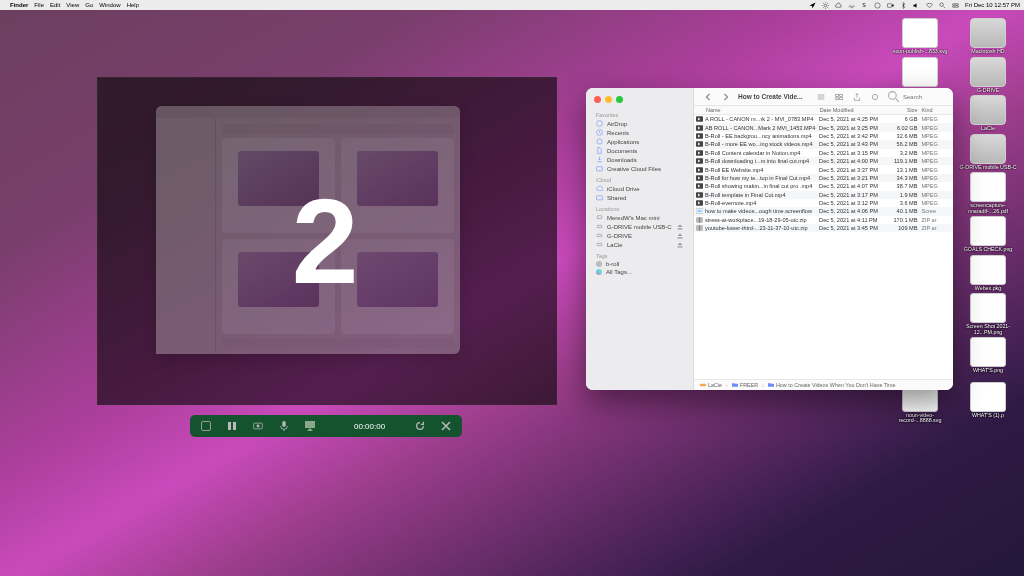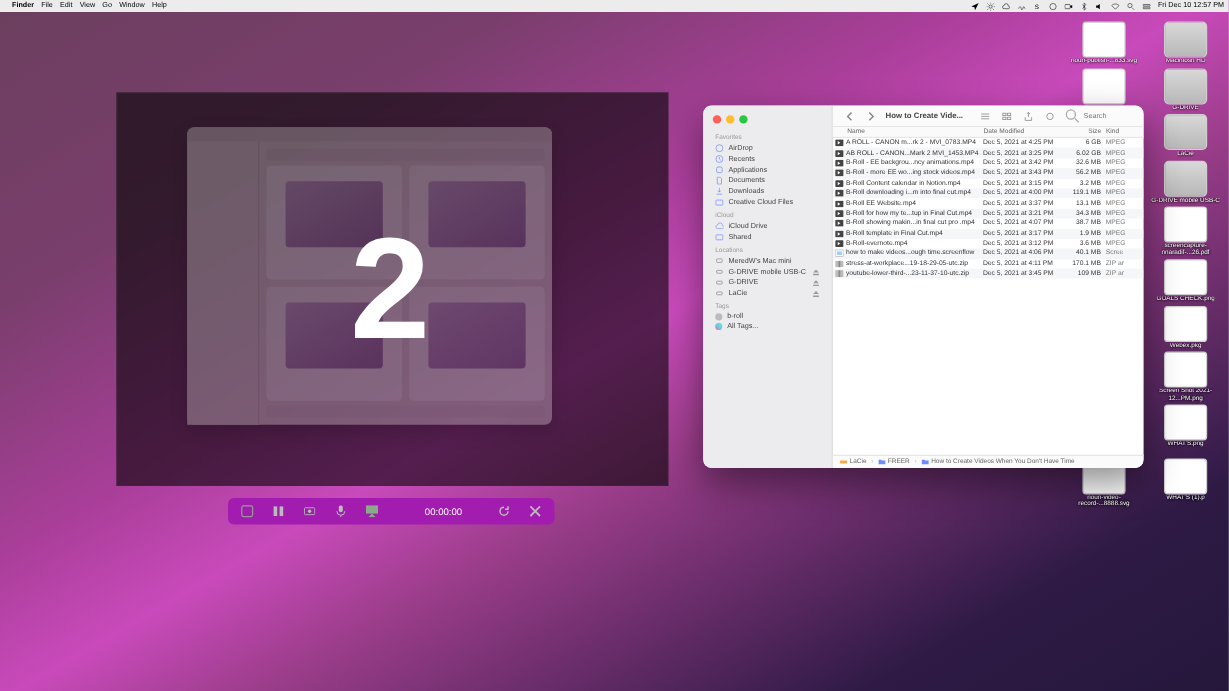--- a/index.html
+++ b/index.html
@@ -50,21 +50,21 @@
 .disk-side{width:60px;background:#dad4d4;border-right:1px solid #bfbaba}
 .disk-main{flex:1;padding:6px;display:flex;flex-direction:column;gap:4px}
 .disk-toolbar{height:10px;background:#cfcaca;border-radius:3px}
 .thumb-grid{flex:1;display:grid;grid-template-columns:1fr 1fr;grid-template-rows:1fr 1fr;gap:6px}
 .thumb-cell{background:#eee;border-radius:4px;position:relative;overflow:hidden}
 .thumb-cell::after{content:"";position:absolute;left:14%;top:14%;right:14%;bottom:28%;border-radius:3px;background:linear-gradient(150deg,#b9a1c9,#7b608f)}
 
 
 .record-bar{
   position:absolute;left:190px;top:415px;width:272px;height:22px;
-  background:#a21caf;border-radius:5px;display:flex;align-items:center;gap:10px;
+  background:#14532d;border-radius:5px;display:flex;align-items:center;gap:10px;
   padding:0 8px;color:#fff;font-size:8px;
 }
 .rb-item{display:flex;align-items:center;justify-content:center;width:16px;height:16px}
 .rb-item svg{width:10px;height:10px;fill:#bbb}
 .rb-stop{border:1.5px solid #999;border-radius:2px;width:10px;height:10px}
 .rb-time{flex:0 0 auto;text-align:center;margin-left:26px}
 
 
 .finder{
   position:absolute;left:586px;top:88px;width:367px;height:302px;

